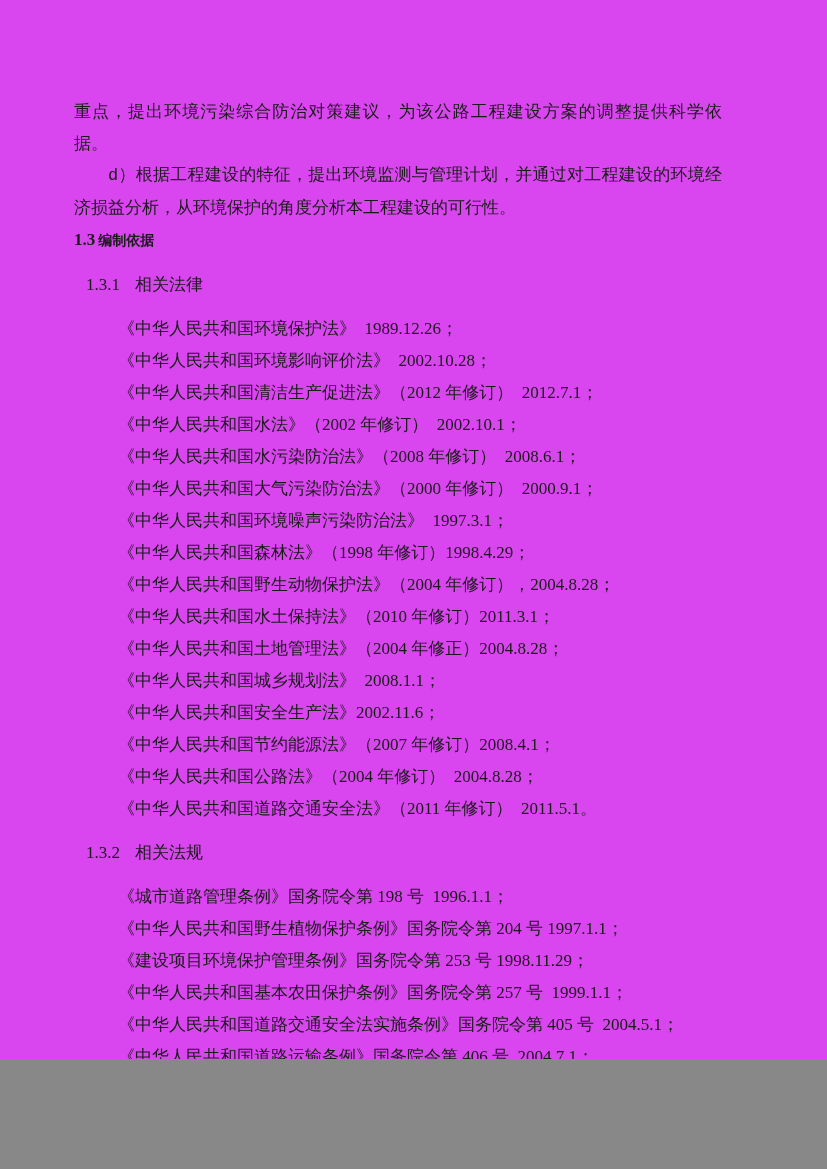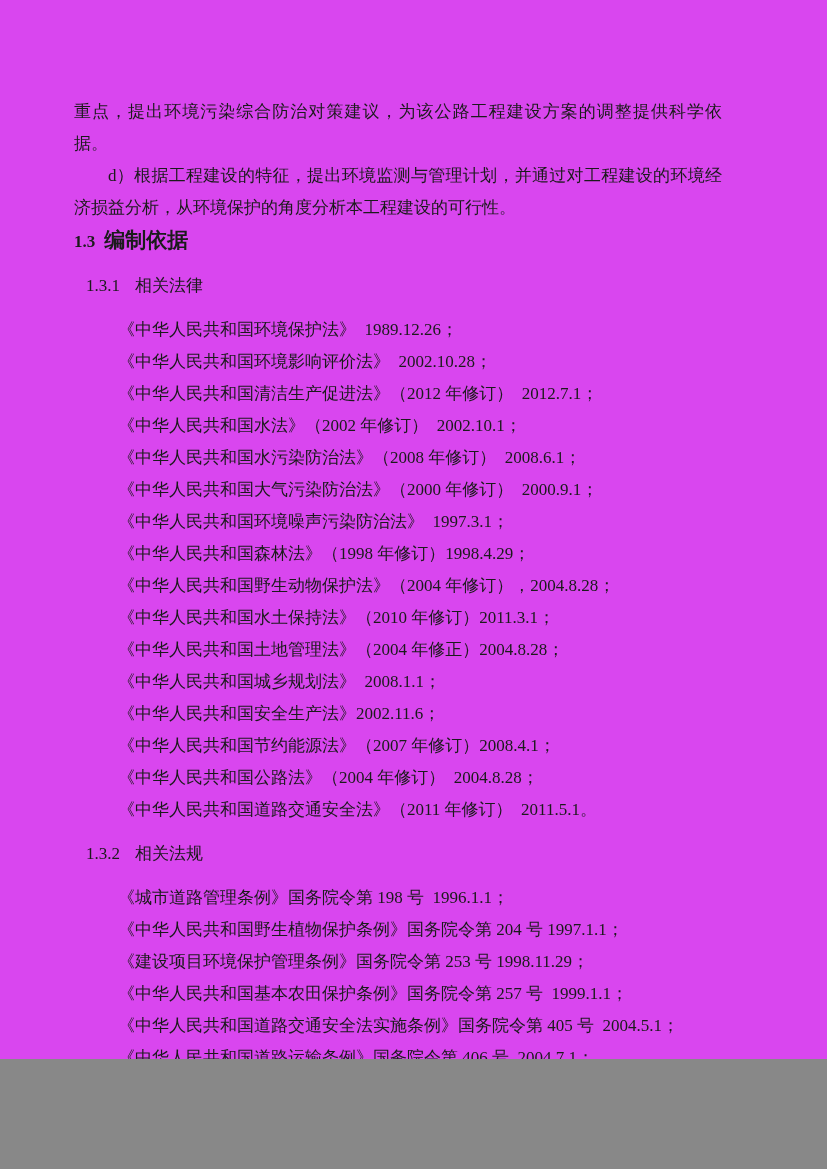--- a/index.html
+++ b/index.html
@@ -21,30 +21,30 @@
   .para .line {
     min-height: 32px;
     text-align: justify;
     text-align-last: justify;
     white-space: pre-wrap;
   }
   .para .line:last-child {
     text-align: left;
     text-align-last: auto;
   }
-  .para.indented .line:first-child { text-indent: 34px; }
+  .para.indented .line:first-child { text-indent: 34px; font-family: Liberation Mono, monospace; }
   .h1 {
     margin: 0;
     min-height: 32px;
     font-weight: 700;
   }
   .h1 .h-title {
     font-family: Liberation Serif, serif;
-    font-size: 21px;
-    margin-left: 9px;
+    font-size: 14px;
+    margin-left: 3px;
   }
   .h2 {
     margin: 12px;
     min-height: 32px;
     font-weight: 400;
   }
   .h2 .h-title { margin-left: 15px; }
   .law-list {
     margin: 7px;
     padding: 0 0 0 37px;

